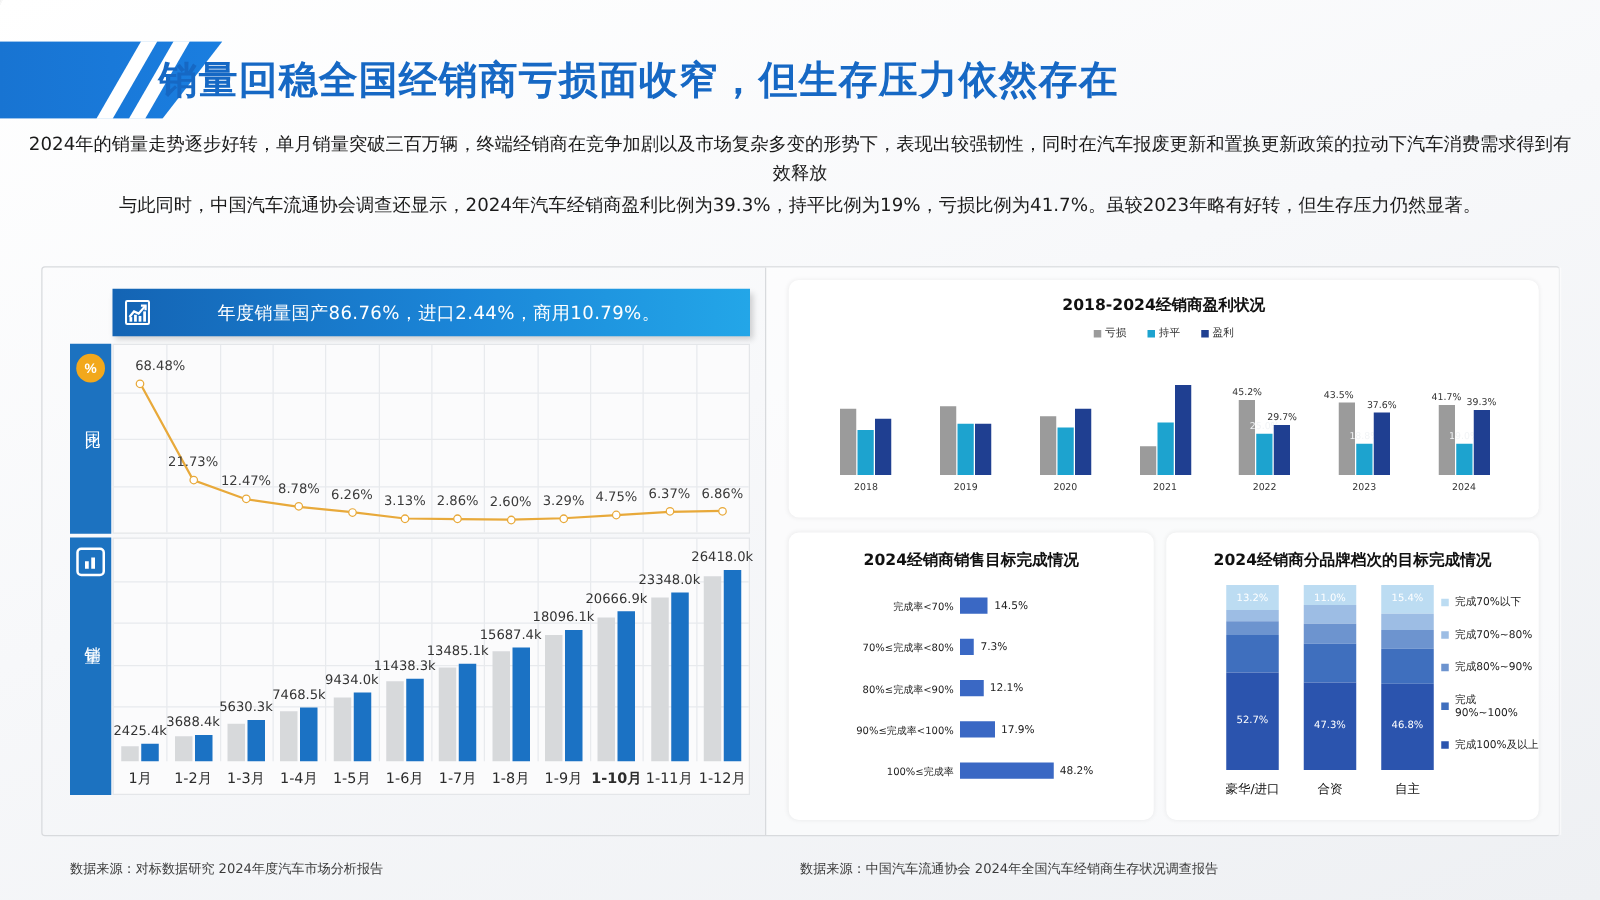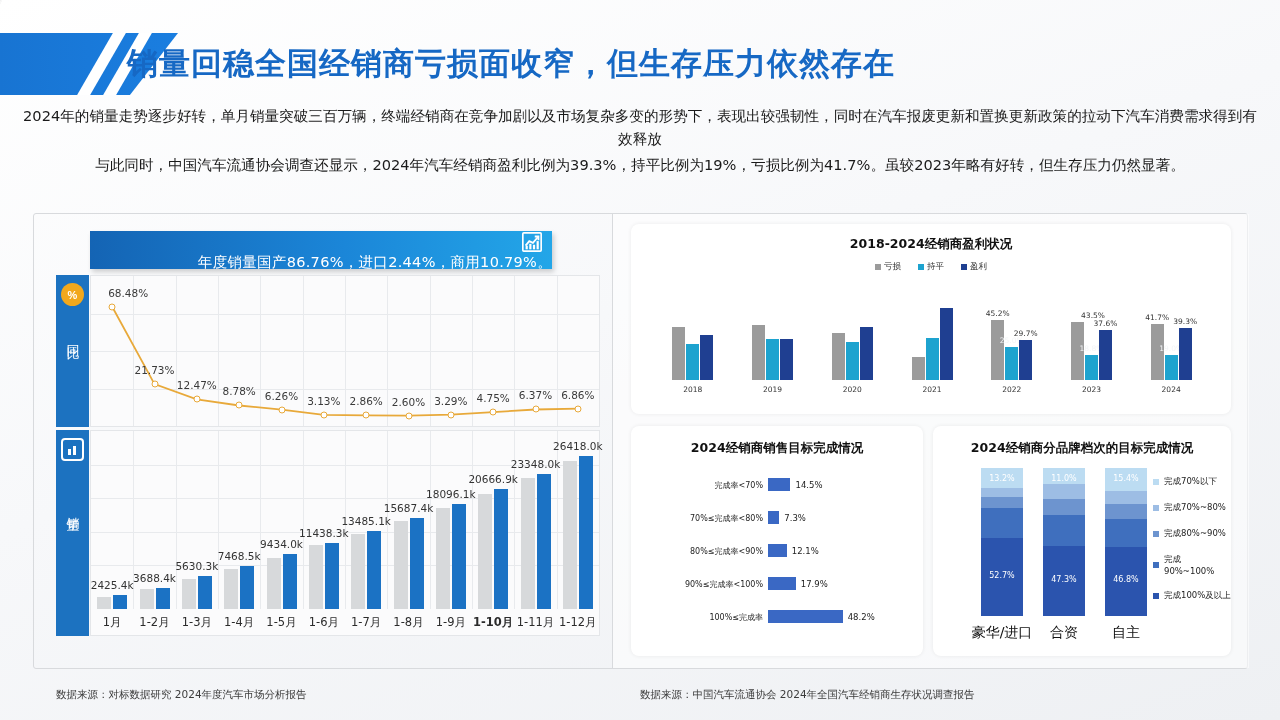--- a/index.html
+++ b/index.html
@@ -37,24 +37,24 @@
     font-family: "DejaVu Sans", sans-serif; }
   .intro p { margin: 0; }
   .intro p + p { margin-top: 3px; }
 
   
   .content-frame { position: absolute; left: 33px; top: 213px; width: 1215px; height: 456px;
     border: 1px solid #d8dadd; border-radius: 3px; background: transparent; }
 
   
   .left-panel { position: absolute; left: 0; top: 0; width: 578px; height: 454px; }
-  .banner { position: absolute; left: 56px; top: 17px; width: 462px; height: 38px;
+  .banner { position: absolute; left: 56px; top: 17px; width: 510px; height: 38px;
     background: linear-gradient(90deg,#1464b4 0%,#1b86d8 55%,#23a6e8 100%);
     box-shadow: 2px 3px 5px rgba(0,0,0,0.18);
-    display: flex; align-items: flex-end; flex-direction: column; }
+    display: flex; align-items: center; }
   .banner-icon { width: 40px; height: 38px; display: flex; align-items: center;
     justify-content: center; color: #fff; }
   .banner-text { color: #ffffff; font-size: 14.5px; margin-left: 44px;
     font-family: "DejaVu Sans", sans-serif; letter-spacing: .3px; }
 
   .rail { position: absolute; left: 22px; width: 33px;
     background: #1c72c0; display: flex; flex-direction: column; align-items: center; }
   .rail.rail-top { top: 61px; height: 152px; }
   .rail.rail-bot { top: 216px; height: 206px; }
   .rail-badge { margin-top: 8px; width: 23px; height: 23px; border-radius: 50%;
@@ -108,21 +108,21 @@
   .hb-label { position: absolute; font-size: 8px; color: #1c1c1c; text-align: right;
     white-space: nowrap; font-family: "DejaVu Sans", sans-serif; }
   .hb-bar { position: absolute; height: 13px; background: #3a68c4; }
   .hb-val { position: absolute; font-size: 8.5px; color: #222; white-space: nowrap;
     font-family: "DejaVu Sans", sans-serif; }
 
   .stack { position: absolute; width: 42px; }
   .seg { width: 100%; position: relative; }
   .seg-lbl { position: absolute; left: 0; right: 0; text-align: center;
     font-size: 8px; color: #ffffff; font-family: "DejaVu Sans", sans-serif; }
-  .stack-cat { position: absolute; font-size: 14px; color: #111; transform: translateX(-50%);
+  .stack-cat { position: absolute; font-size: 10px; color: #111; transform: translateX(-50%);
     white-space: nowrap; font-family: "DejaVu Sans", sans-serif; }
   .slegend { position: absolute; }
   .slegend-item { display: flex; align-items: center; gap: 5px; margin-bottom: 14px;
     font-size: 8.5px; color: #1c1c1c; font-family: "DejaVu Sans", sans-serif; }
   .slegend-sw { width: 6px; height: 6px; display: inline-block; }
 
   
   .src { position: absolute; top: 688px; font-size: 10.5px; color: #3b3b3b;
     white-space: nowrap; font-family: "DejaVu Sans", sans-serif; }
   .src.left { left: 56px; }
@@ -326,21 +326,21 @@
             <div class="gbar" style="left: 286.5px; bottom: 14px; width: 13px; height: 71.7333px; background: rgb(31, 63, 145);"></div>
             <div class="gyear" style="left: 279px; bottom: 0px;">2021</div>
             <div class="gbar" style="left: 338.214px; bottom: 14px; width: 13px; height: 60.2667px; background: rgb(155, 155, 155);"></div>
             <div class="gbar-lbl" style="left: 344.714px; bottom: 76.2667px;">45.2%</div>
             <div class="gbar" style="left: 352.214px; bottom: 14px; width: 13px; height: 33.3333px; background: rgb(29, 163, 207);"></div>
             <div class="gbar-lbl inner" style="left: 358.714px; bottom: 49.3333px;">25.0%</div>
             <div class="gbar" style="left: 366.214px; bottom: 14px; width: 13px; height: 39.6px; background: rgb(31, 63, 145);"></div>
             <div class="gbar-lbl" style="left: 372.714px; bottom: 55.6px;">29.7%</div>
             <div class="gyear" style="left: 358.714px; bottom: 0px;">2022</div>
             <div class="gbar" style="left: 417.929px; bottom: 14px; width: 13px; height: 58px; background: rgb(155, 155, 155);"></div>
-            <div class="gbar-lbl" style="left: 440px; bottom: 74px; margin-top: 20px;">43.5%</div>
+            <div class="gbar-lbl" style="left: 418px; bottom: 74px; margin-top: 20px;">43.5%</div>
             <div class="gbar" style="left: 431.929px; bottom: 14px; width: 13px; height: 25.0667px; background: rgb(29, 163, 207);"></div>
             <div class="gbar-lbl inner" style="left: 438.429px; bottom: 41.0667px;">18.8%</div>
             <div class="gbar" style="left: 445.929px; bottom: 14px; width: 13px; height: 50.1333px; background: rgb(31, 63, 145);"></div>
             <div class="gbar-lbl" style="left: 452.429px; bottom: 66.1333px;">37.6%</div>
             <div class="gyear" style="left: 438.429px; bottom: 0px;">2023</div>
             <div class="gbar" style="left: 497.643px; bottom: 14px; width: 13px; height: 55.6px; background: rgb(155, 155, 155);"></div>
             <div class="gbar-lbl" style="left: 504.143px; bottom: 71.6px;">41.7%</div>
             <div class="gbar" style="left: 511.643px; bottom: 14px; width: 13px; height: 25.3333px; background: rgb(29, 163, 207);"></div>
             <div class="gbar-lbl inner" style="left: 518.143px; bottom: 41.3333px;">19.0%</div>
             <div class="gbar" style="left: 525.643px; bottom: 14px; width: 13px; height: 52.4px; background: rgb(31, 63, 145);"></div>

